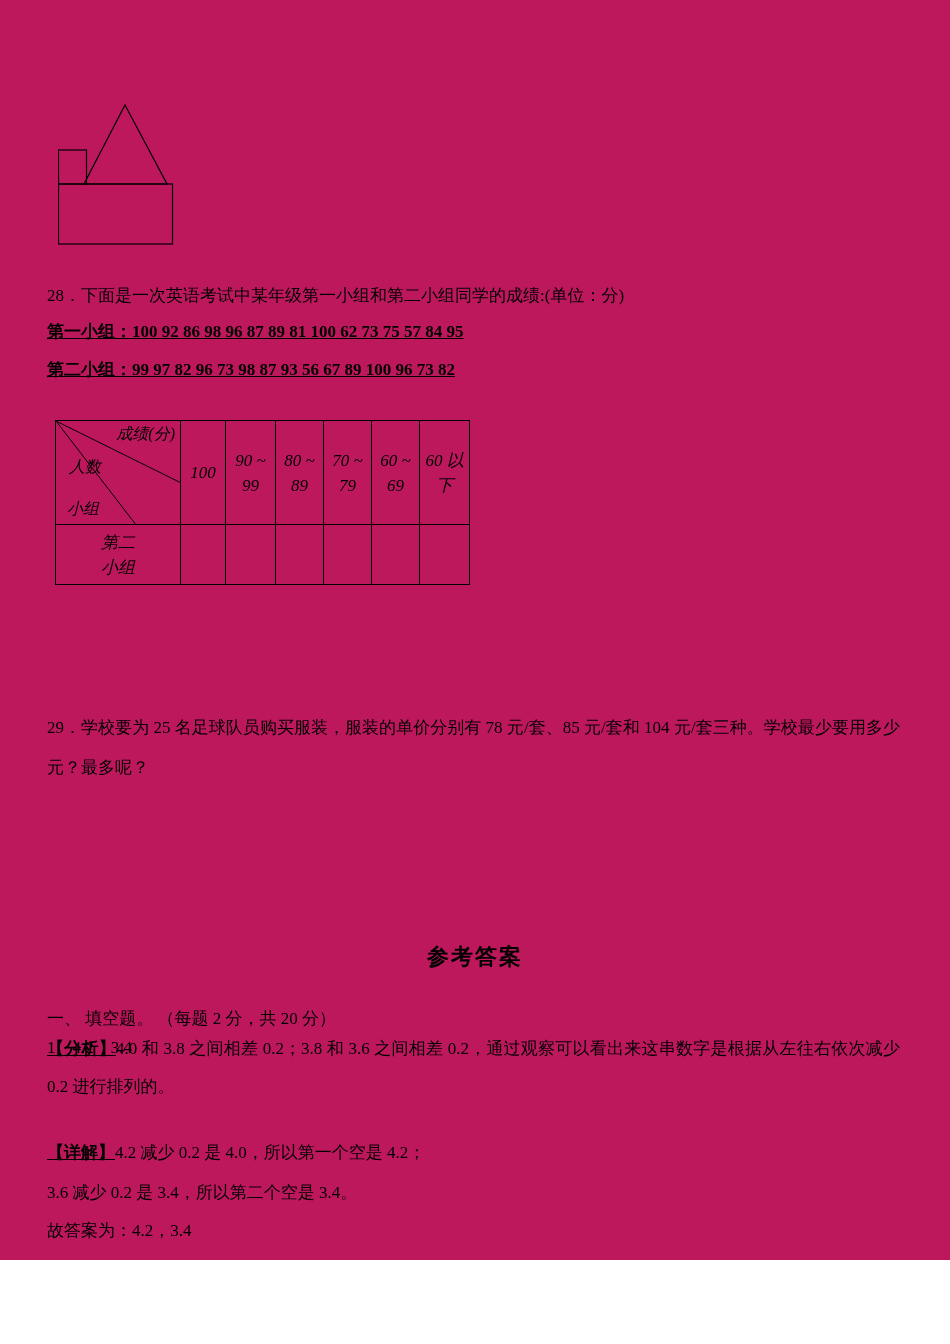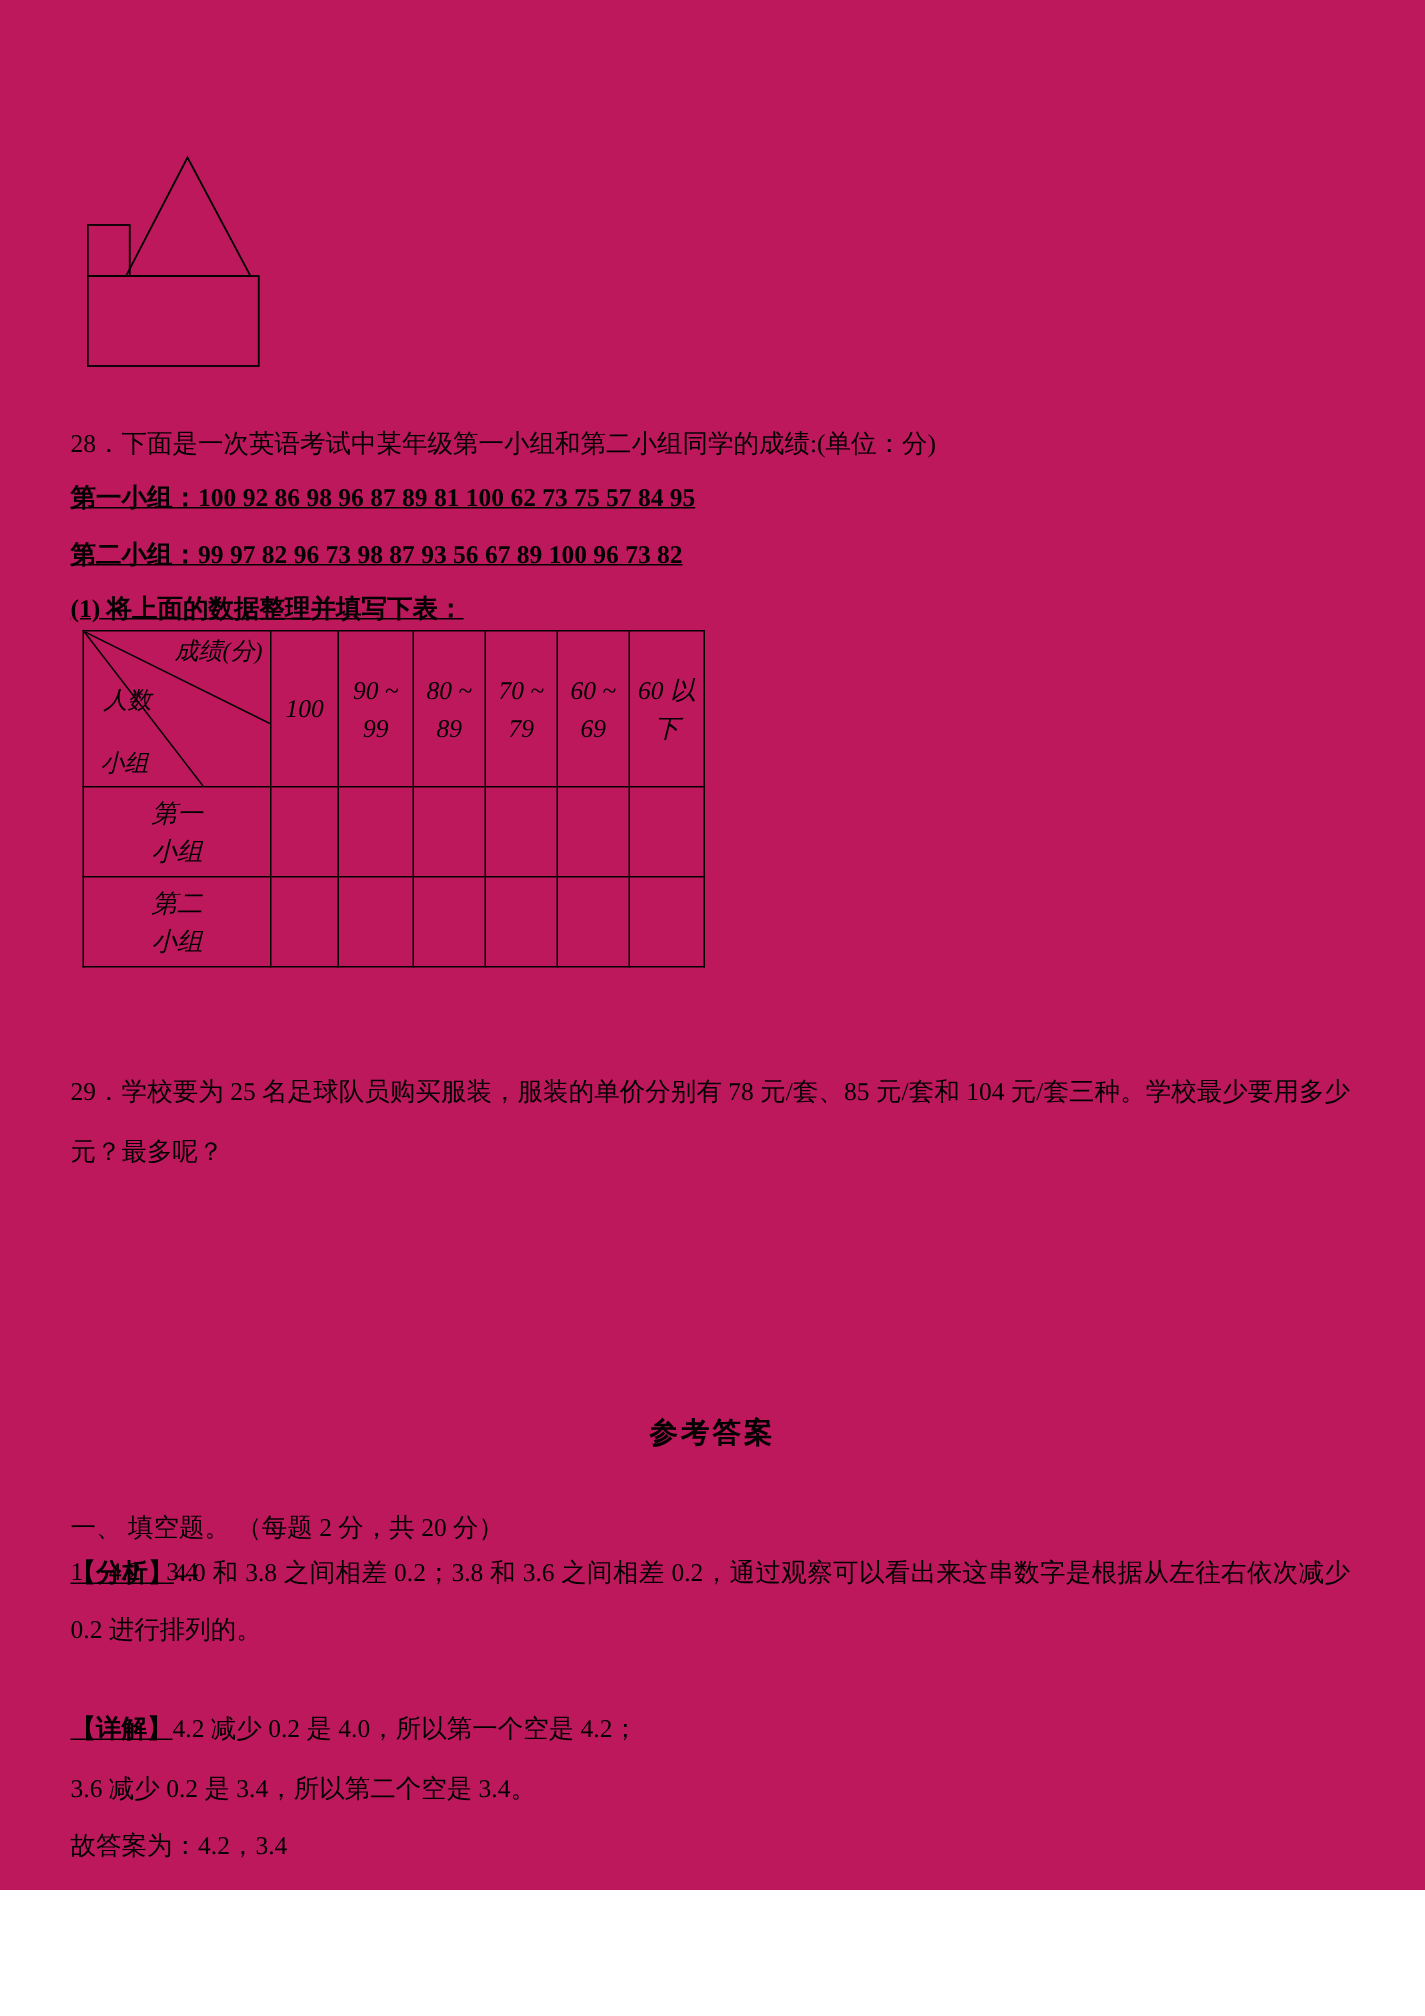--- a/index.html
+++ b/index.html
@@ -35,42 +35,41 @@
   .cell-line { line-height: 25px; }
 
   .corner-cell { position: relative; }
   .corner-cell svg { position: absolute; left: 0; top: 0; width: 100%; height: 100%; }
   .corner-top    { position: absolute; top: 3px;  right: 5px;  font-size: 16px; }
   .corner-middle { position: absolute; top: 36px; left: 13px;  font-size: 16px; }
   .corner-bottom { position: absolute; bottom: 4px; left: 11px; font-size: 16px; }
 
   .answer-title {
     position: absolute; left: 0; top: 942px; width: 950px;
-    text-align: center; font-size: 19px; font-weight: bold; letter-spacing: 2px;
+    text-align: center; font-size: 22px; font-weight: bold; letter-spacing: 2px;
   }
   .ans-line { position: absolute; left: 47px; font-size: 17px; }
 </style>
 </head>
 <body>
 
 <div class="page">
 
   <svg class="figure" width="118" height="142" viewBox="0 0 118 142">
     <rect x="0.5" y="81" width="114" height="60" fill="none" stroke="#000" stroke-width="1.2"></rect>
     <rect x="0.5" y="47" width="28" height="34" fill="none" stroke="#000" stroke-width="1.2"></rect>
     <polygon points="67,2 26,81 109,81" fill="none" stroke="#000" stroke-width="1.2"></polygon>
   </svg>
 
   <div class="abs" style="left:47px; top:285px;">28．下面是一次英语考试中某年级第一小组和第二小组同学的成绩:(单位：分)</div>
 
   <div class="abs bold" style="left:47px; top:321px;">第一小组：100 92 86 98 96 87 89 81 100 62 73 75 57 84 95</div>
 
   <div class="abs bold" style="left:47px; top:359px;">第二小组：99 97 82 96 73 98 87 93 56 67 89 100 96 73 82</div>
 
-  <div class="abs bold" style="left:47px; top:395px;">(1) 将上面的数据整理并填写下表：</div>
 
   <table class="score-table">
     <colgroup>
       <col style="width:125px">
         <col style="width:45px">
         <col style="width:50px">
       <col style="width:48px">
         <col style="width:48px">
         <col style="width:48px">
         <col style="width:50px">
@@ -106,32 +105,20 @@
           <div class="cell-line">60 ~</div>
           <div class="cell-line">69</div>
         </td>
         <td>
           <div class="cell-line">60 以</div>
           <div class="cell-line">下</div>
         </td>
       </tr>
       <tr class="data-row">
         <td>
-          <div class="cell-line">第一</div>
-          <div class="cell-line">小组</div>
-        </td>
-        <td></td>
-        <td></td>
-        <td></td>
-        <td></td>
-        <td></td>
-        <td></td>
-      </tr>
-      <tr class="data-row">
-        <td>
           <div class="cell-line">第二</div>
           <div class="cell-line">小组</div>
         </td>
         <td></td>
         <td></td>
         <td></td>
         <td></td>
         <td></td>
         <td></td>
       </tr>

